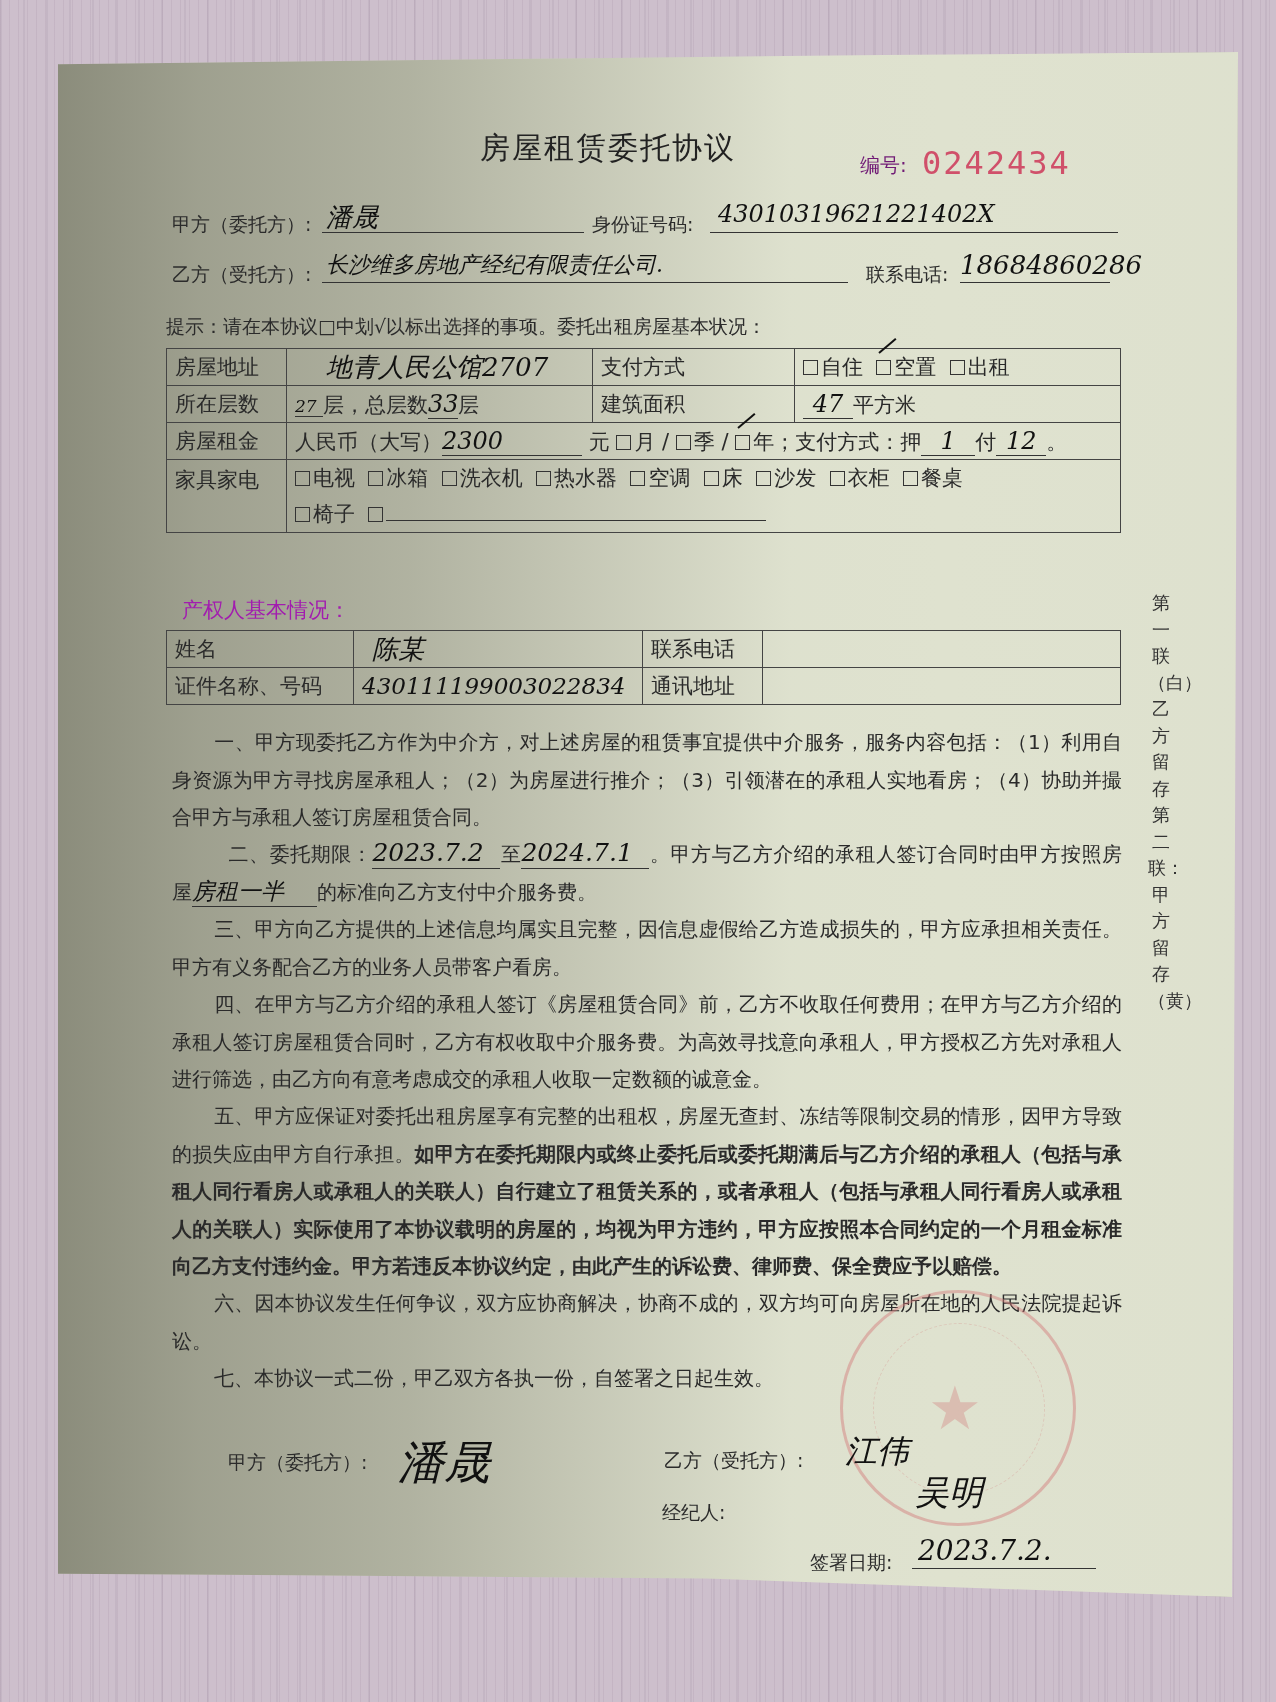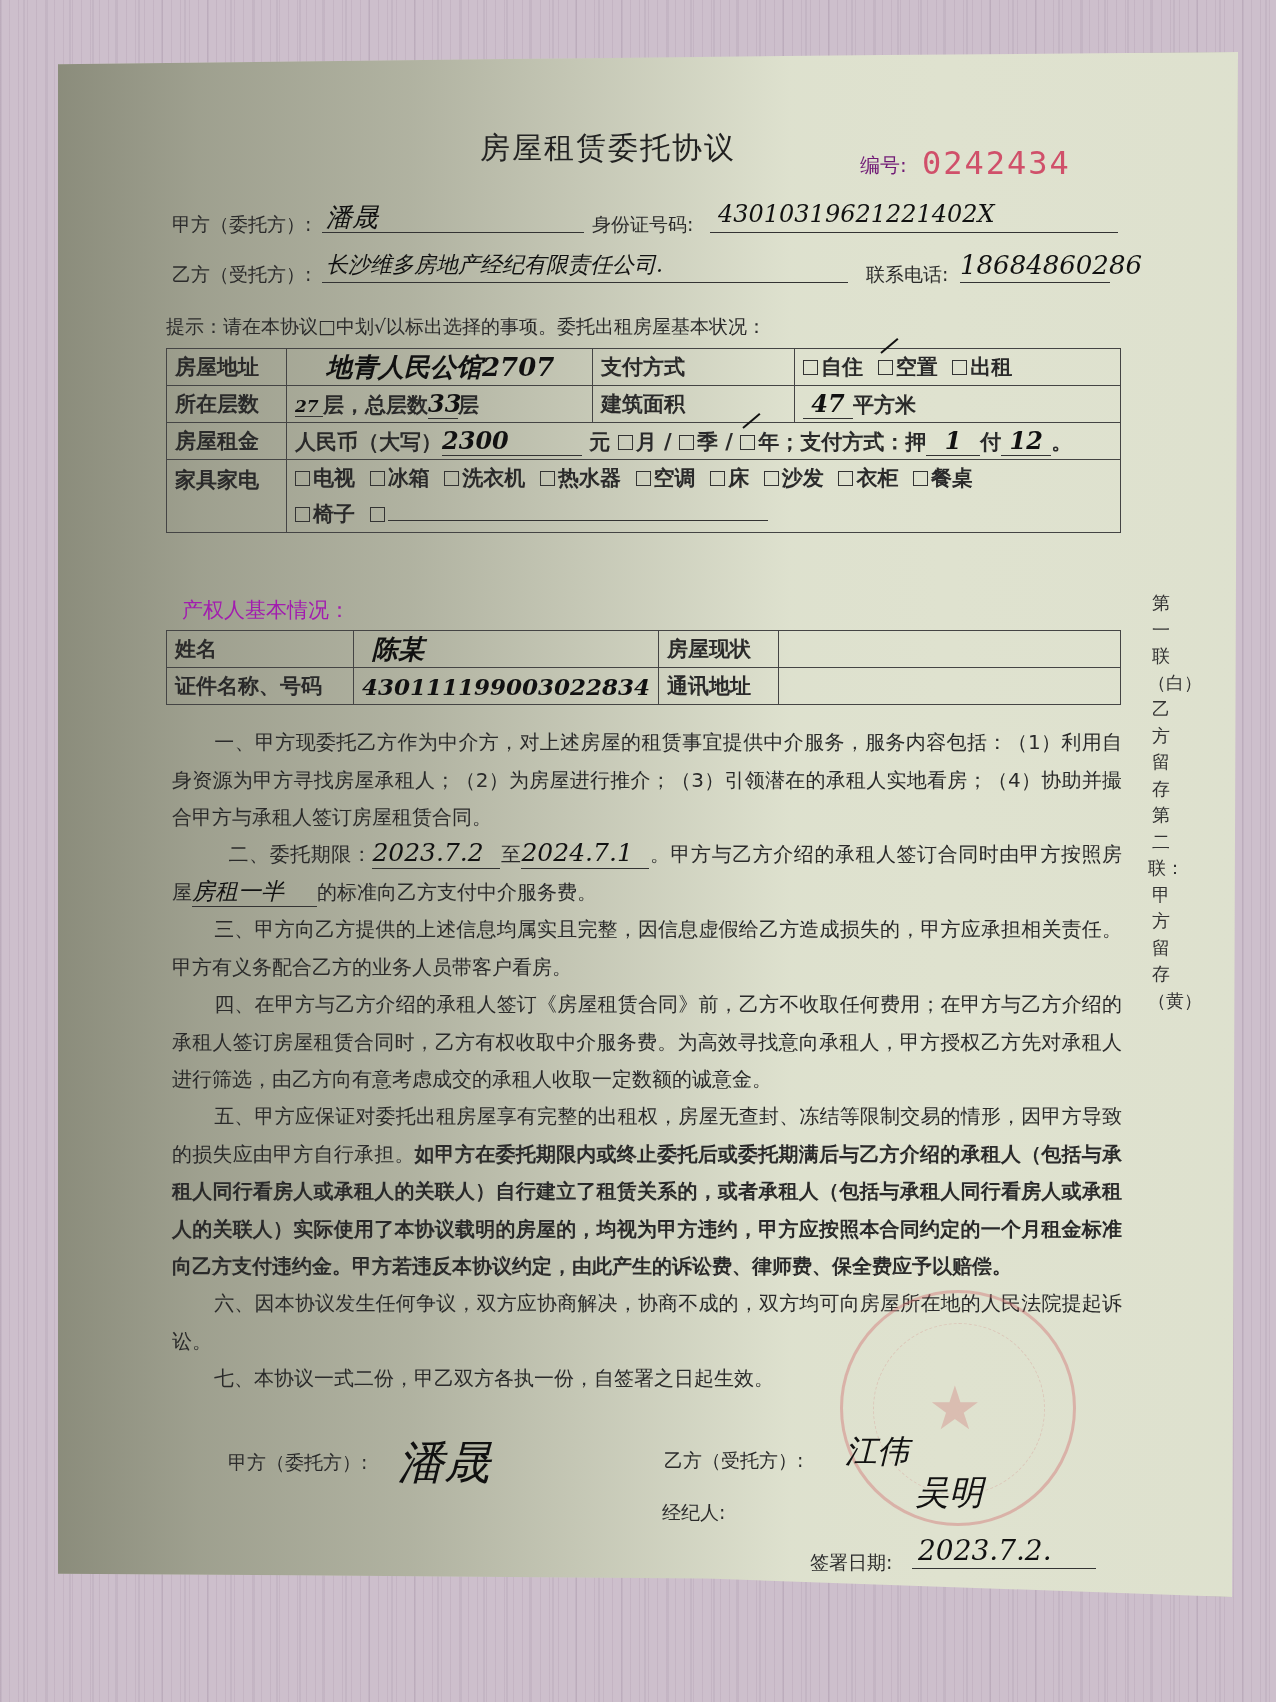--- a/index.html
+++ b/index.html
@@ -28,21 +28,21 @@
     box-shadow:0 0 6px rgba(0,0,0,0.25);
   }
   .abs{position:absolute;}
   .title{left:480px;top:128px;font-size:30px;letter-spacing:2px;color:#222;}
   .serial-label{left:860px;top:152px;font-size:20px;color:#701a75;}
   .serial{left:922px;top:144px;font-size:32px;color:#d0506a;letter-spacing:2px;font-family:"DejaVu Sans Mono", monospace;}
   .hw{font-family:"DejaVu Serif", serif;font-style:italic;color:#111;}
   .label{font-size:19px;color:#2b2b2b;}
   .uline{border-bottom:1.5px solid #333;}
   table.grid{position:absolute;border-collapse:collapse;font-size:21px;color:#2a2a2a;}
-  table.grid td{border:1.5px solid #444;padding:0 8px;height:36px;vertical-align:middle;white-space:nowrap;font-weight:bold;}
+  table.grid td{border:1.5px solid #444;padding:0 8px;height:36px;vertical-align:middle;white-space:nowrap;}
   .cb{display:inline-block;width:13px;height:13px;border:1.5px solid #333;margin-right:3px;vertical-align:-1px;position:relative;}
   .cb.checked::after{content:"";position:absolute;left:2px;top:-9px;width:22px;height:2px;background:#111;transform:rotate(-40deg);transform-origin:left;}
   .para{position:absolute;left:172px;width:950px;font-size:20px;line-height:37.5px;color:#2a2a2a;text-align:justify;}
   .para .ind{display:inline-block;width:42px;}
   .bold{font-weight:bold;}
   .side{position:absolute;left:1148px;top:590px;width:26px;font-size:18px;line-height:26.5px;color:#333;text-align:center;}
   .stamp{position:absolute;left:840px;top:1290px;width:230px;height:230px;border:3px solid rgba(210,120,120,0.45);border-radius:50%;}
   .stamp-inner{position:absolute;left:30px;top:30px;width:170px;height:170px;border-radius:50%;border:1px dashed rgba(210,120,120,0.25);}
   .stamp-star{position:absolute;left:85px;top:80px;font-size:60px;color:rgba(210,120,120,0.35);}
 </style>
@@ -117,21 +117,21 @@
   </tr>
 </tbody>
   </table>
 
 <div class="abs" style="left:182px;top:596px;font-size:21px;color:#a21caf;">产权人基本情况：</div>
 <table class="grid" style="left:166px;top:630px;width:955px;">
   <tbody>
       <tr>
     <td style="width:170px;">姓名</td>
     <td style="width:272px;" class="hw"><span style="font-size:26px;padding-left:10px;">陈某</span></td>
-    <td style="width:103px;">房屋现状</td>
+    <td style="width:103px;">联系电话</td>
     <td></td>
   </tr>
   <tr>
     <td>证件名称、号码</td>
     <td class="hw"><span style="font-size:23px;">430111199003022834</span></td>
     <td>通讯地址</td>
     <td></td>
   </tr>
 </tbody>
   </table>

